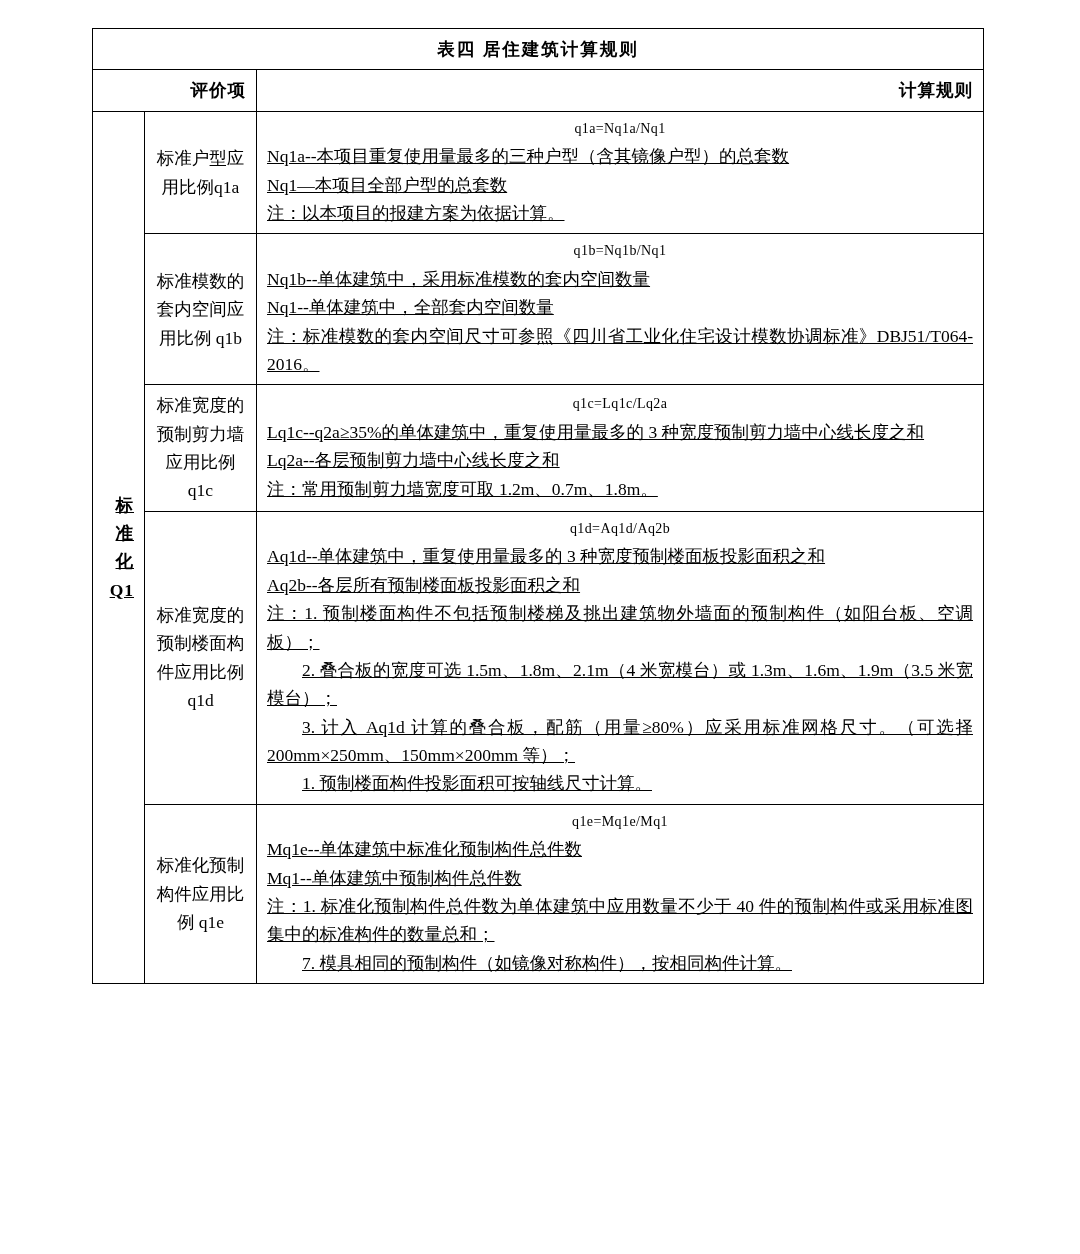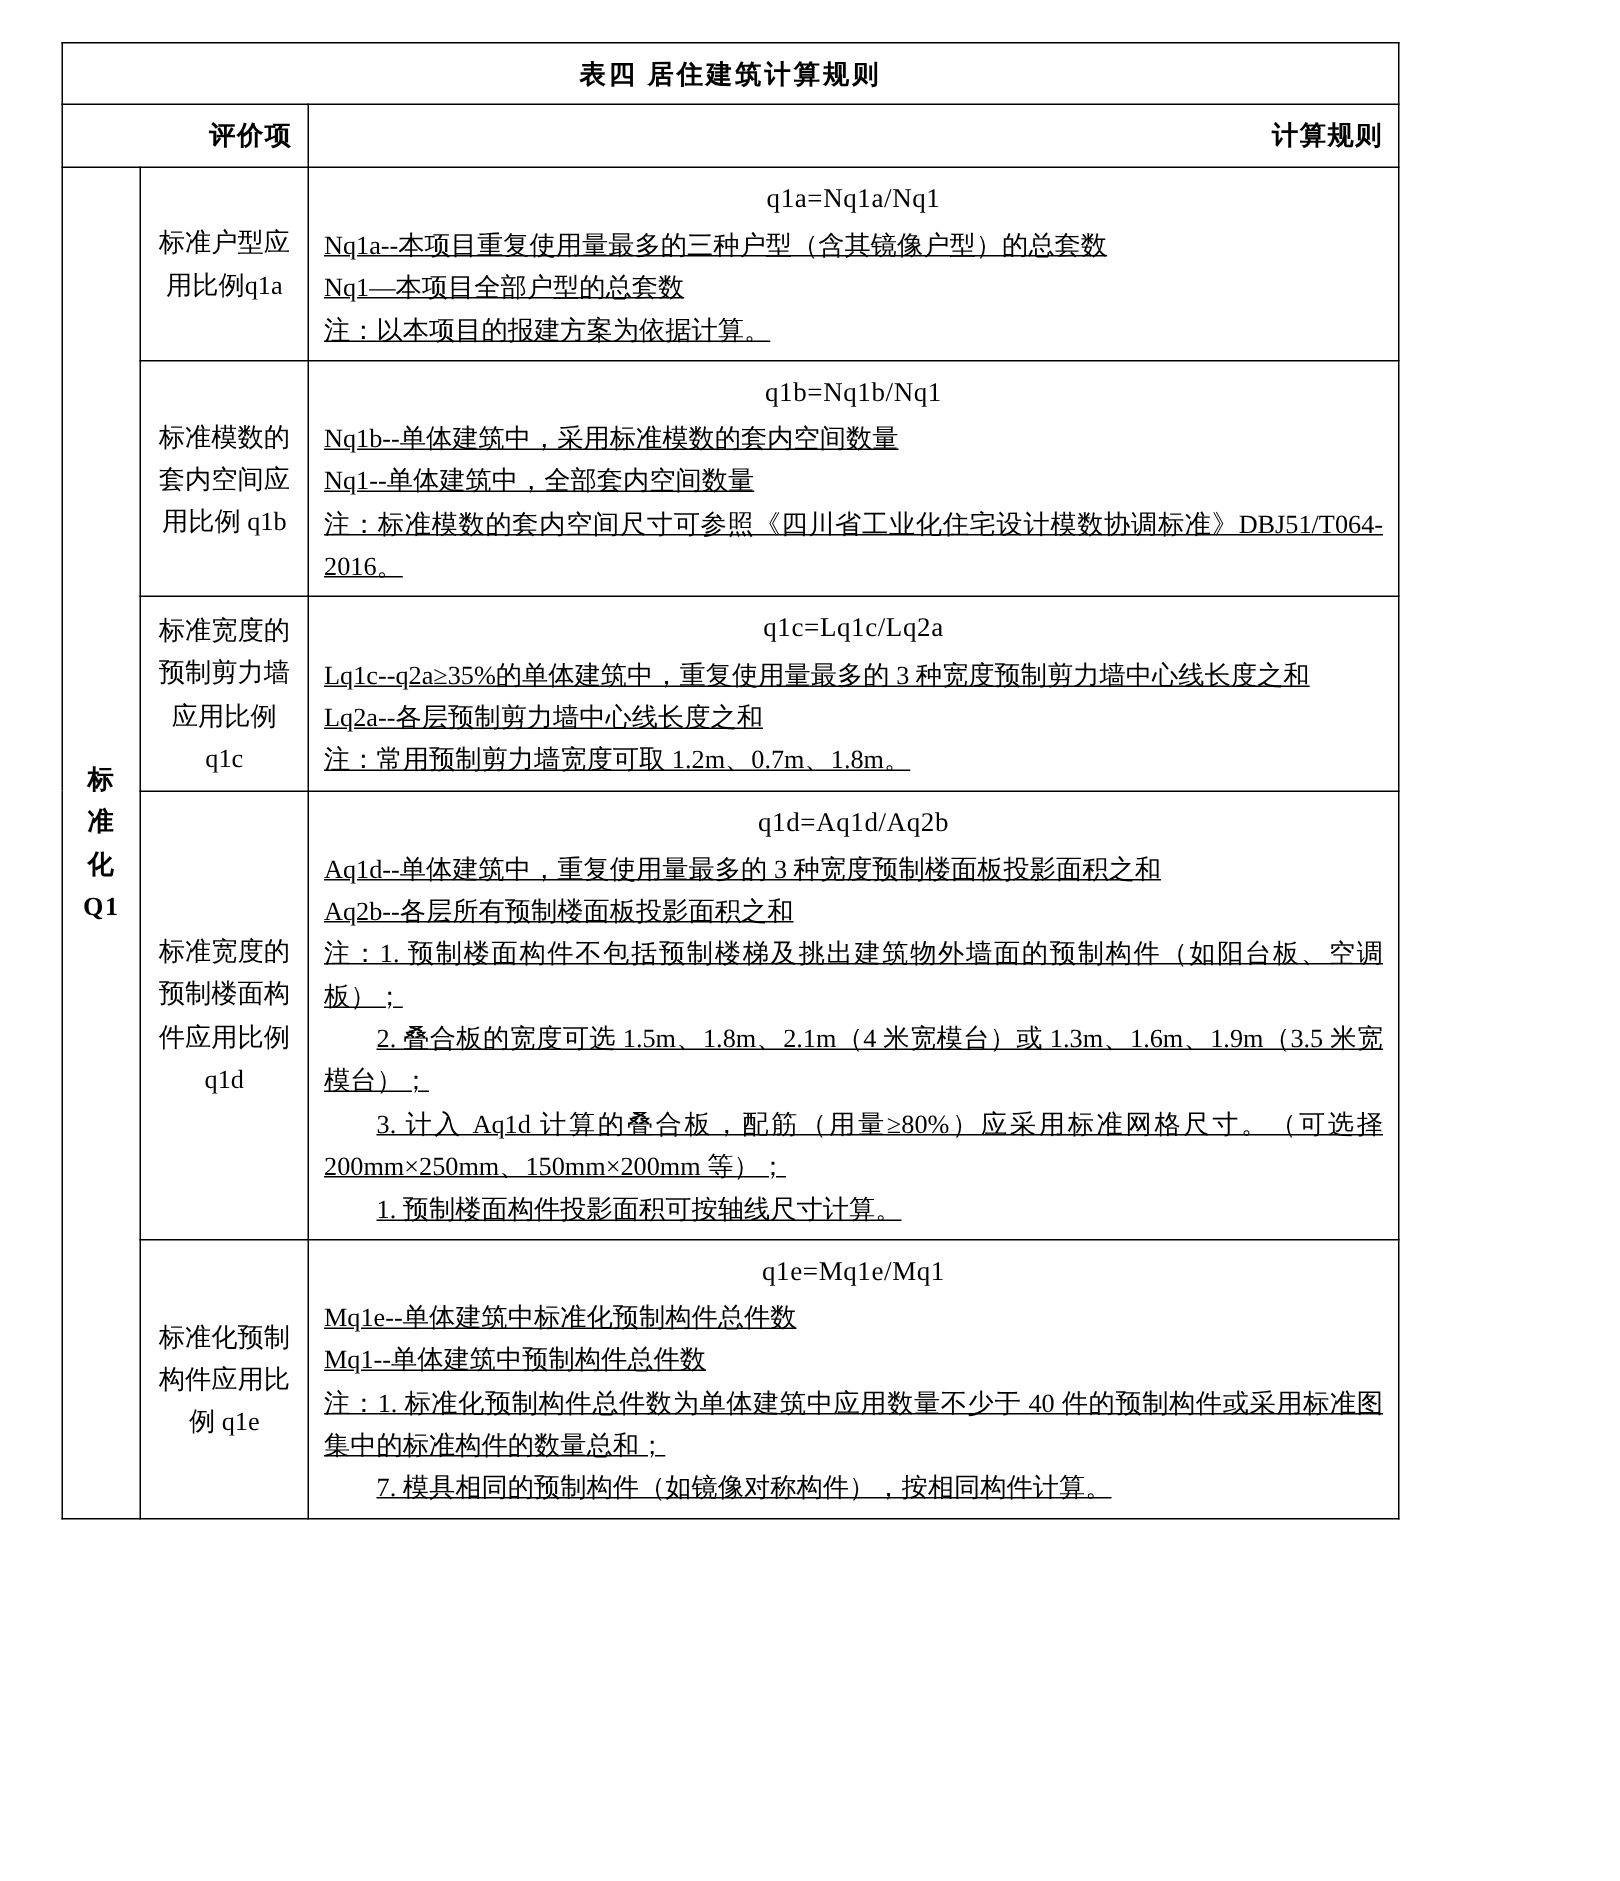--- a/index.html
+++ b/index.html
@@ -11,21 +11,21 @@
     width: 1080px;
     height: 1254px;
     font-family: "Liberation Serif", "DejaVu Serif", serif;
     color: #000000;
   }
   .page {
     width: 1080px;
     height: 1254px;
     position: relative;
     box-sizing: border-box;
-    padding: 28px 92px 24px 41px;
+    padding: 28px 92px 24px 92px;
   }
   table.doc-table {
     width: 892px;
     border-collapse: collapse;
     table-layout: fixed;
   }
   table.doc-table td {
     border: 1px solid #000000;
     vertical-align: middle;
     padding: 6px 10px;
@@ -40,42 +40,43 @@
     padding: 13px 0 13px 0;
   }
   .hdr-cell {
     text-align: right;
     font-size: 19px;
     font-weight: bold;
     padding: 10px 0 10px 0;
     letter-spacing: 1px;
   }
   .cat-cell {
-    text-align: center;
+    text-align: right;
     font-size: 19px;
     font-weight: bold;
     width: 52px;
     letter-spacing: 1px;
     line-height: 1.55;
     padding: 6px 4px;
+    text-decoration: underline;
   }
   .item-cell {
     text-align: center;
     width: 112px;
     font-size: 17px;
     line-height: 1.75;
     padding: 6px 6px;
   }
   .rule-cell {
     text-align: left;
     padding: 9px 14px 10px 14px;
   }
   .formula {
     text-align: center;
-    font-size: 18px;
+    font-size: 14px;
     margin: 0 0 2px 0;
     letter-spacing: 0.4px;
   }
   .line {
     margin: 0;
     text-align: justify;
     text-decoration: underline;
   }
   .indent {
     text-indent: 2em;

